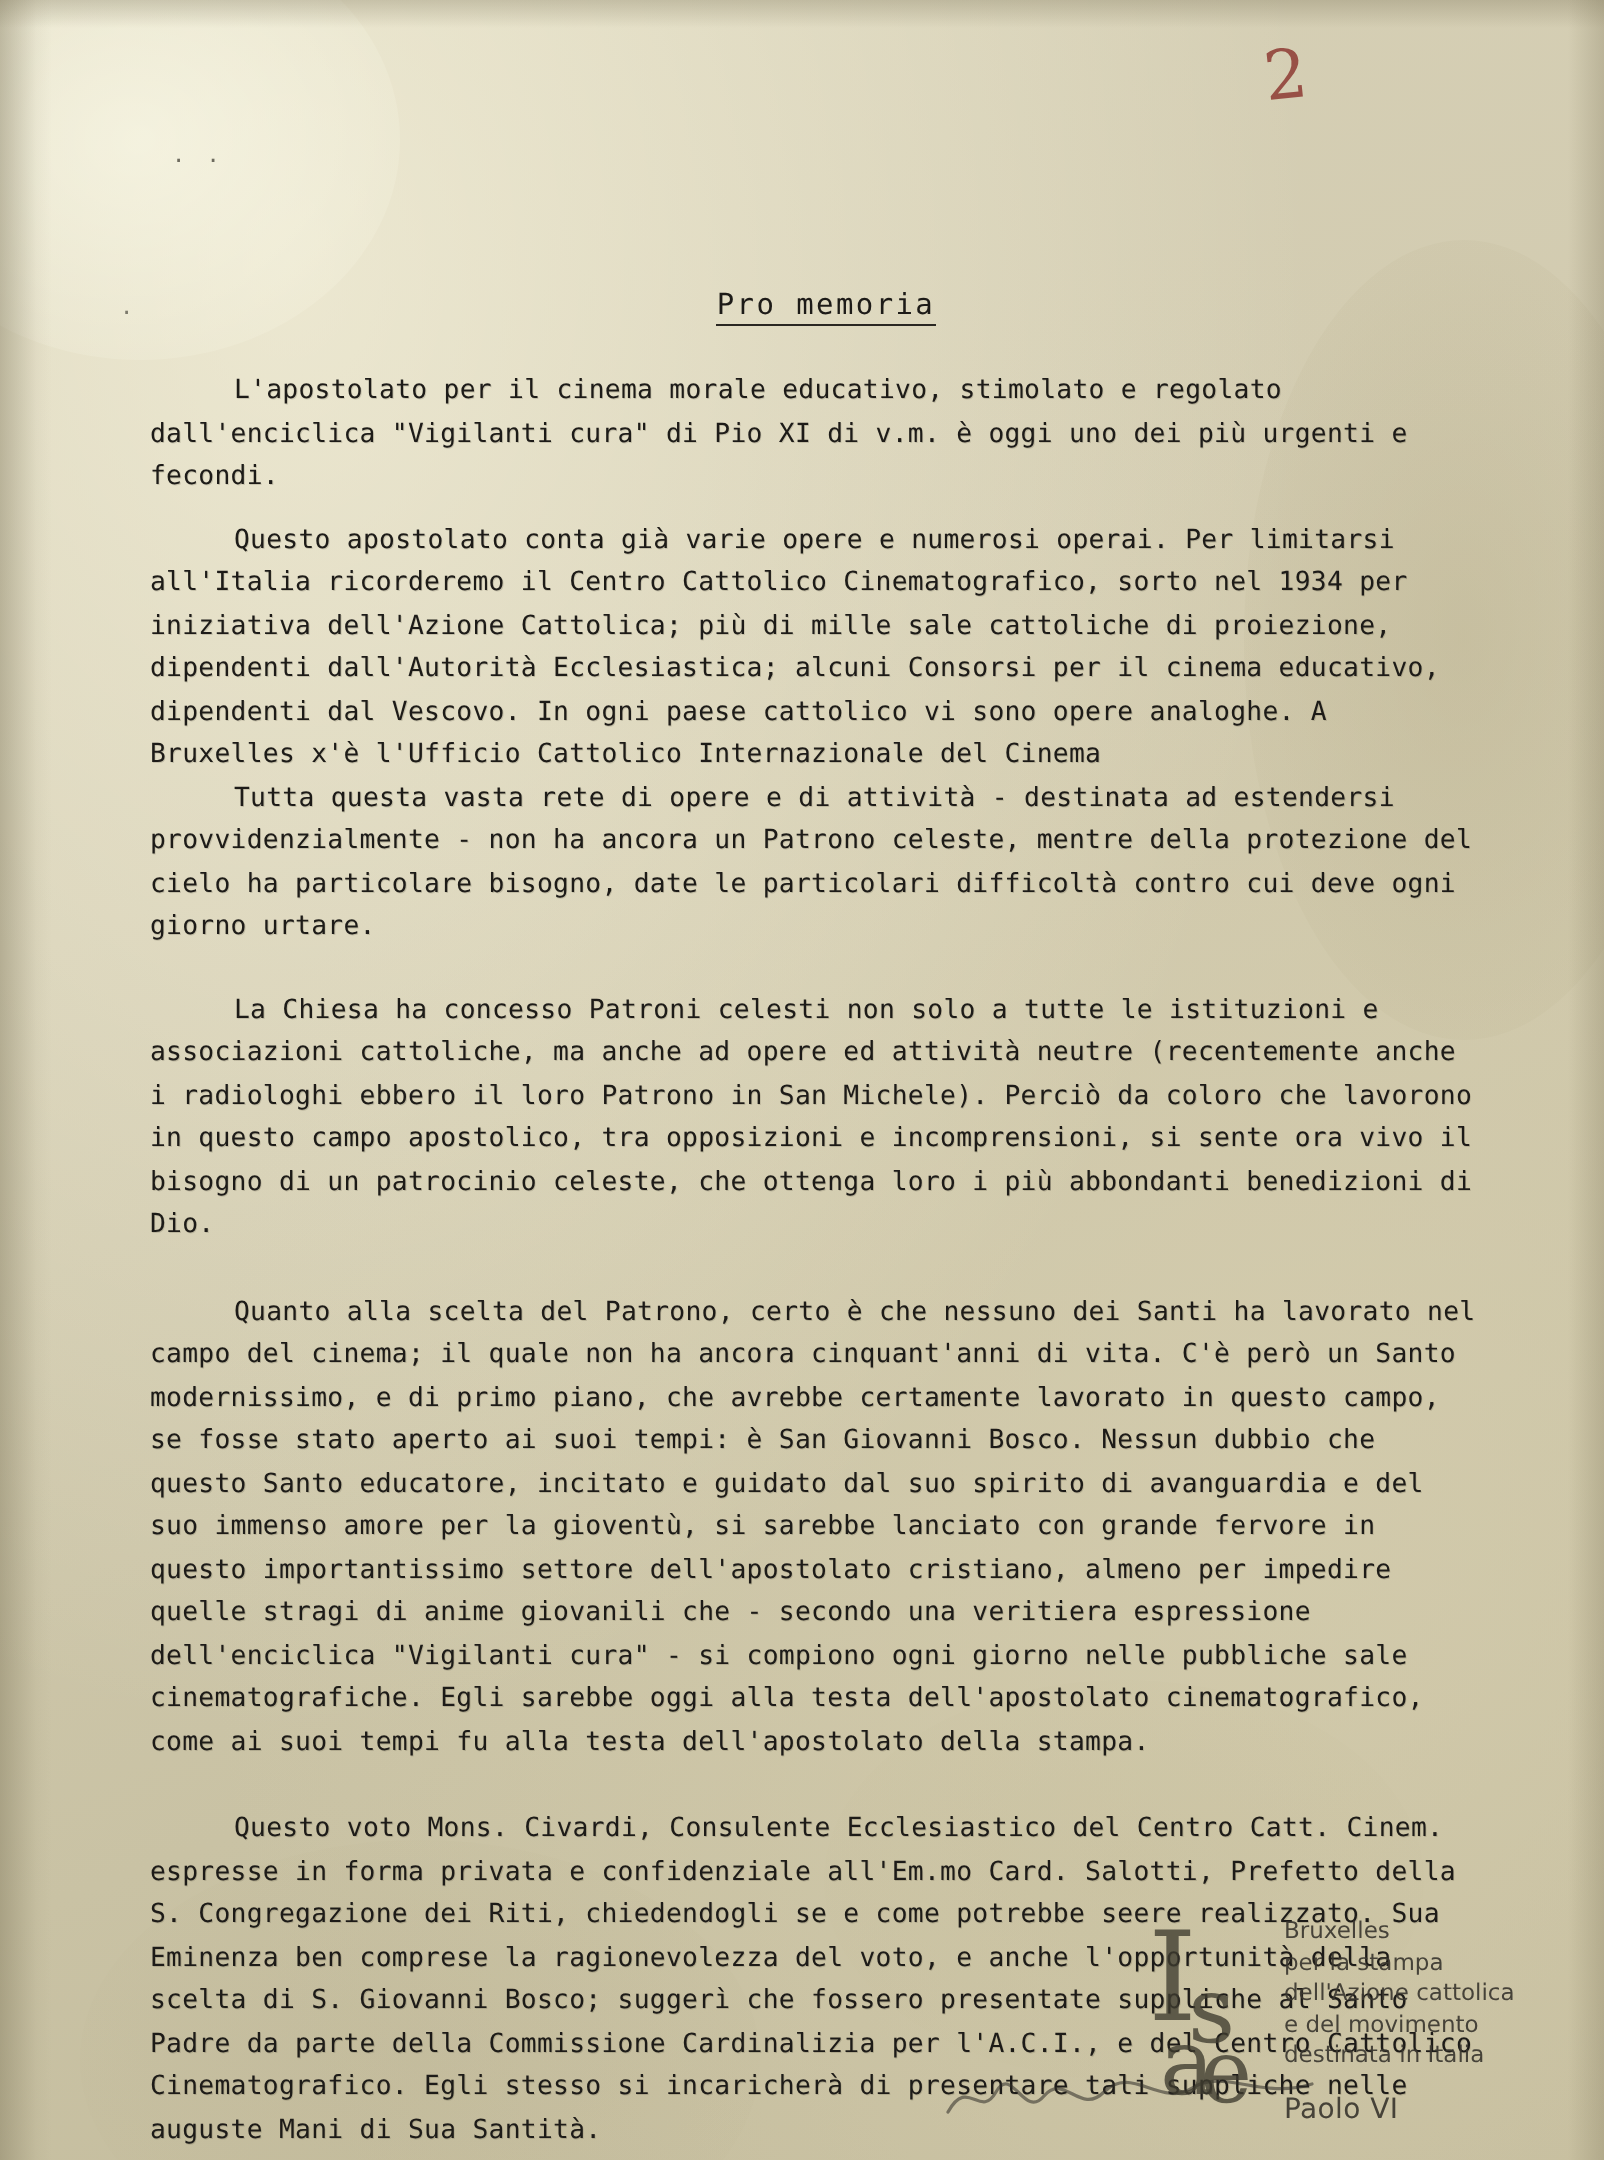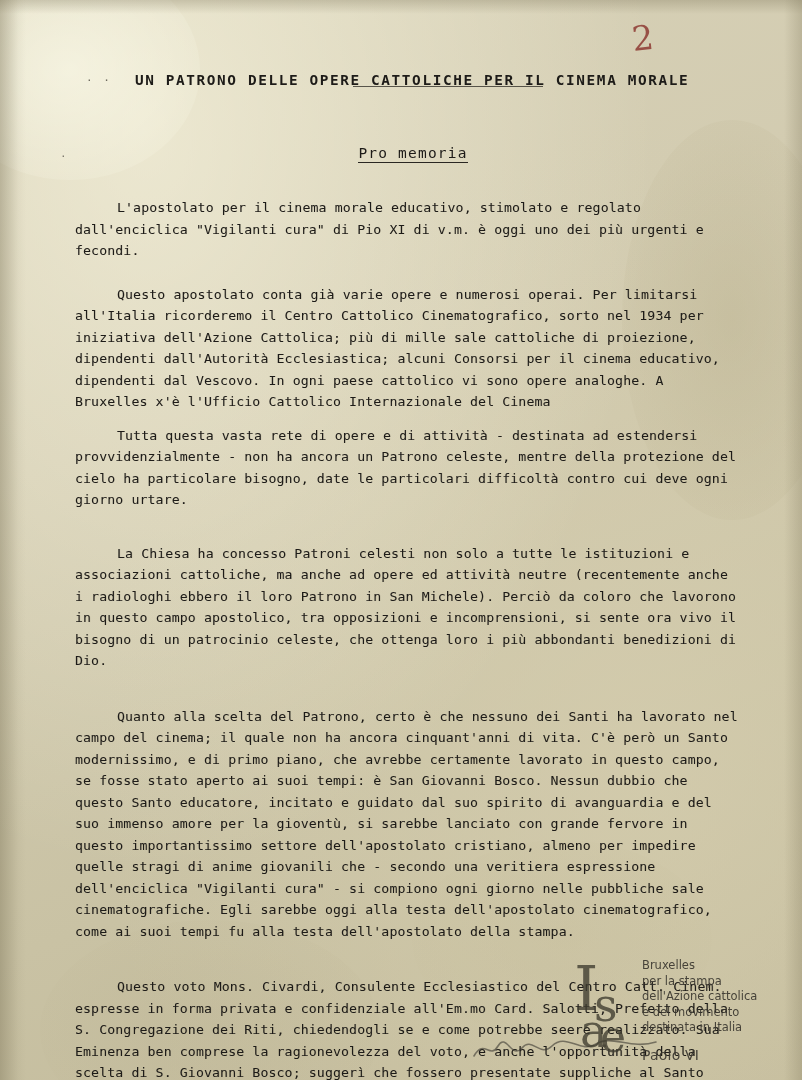--- a/index.html
+++ b/index.html
@@ -103,21 +103,21 @@
     width: 665px;
   }
   p {
     margin: 0 0 0 0;
     font-size: 13.15px;
     line-height: 21.5px;
     letter-spacing: 0.15px;
     text-align: left;
     white-space: pre-wrap;
   }
-  p.indent { text-indent: 42px; margin-top: 12px; }
+  p.indent { text-indent: 42px; }
   .gap-sm { height: 10px; }
   .gap-md { height: 20px; }
   .gap-lg { height: 22px; }
 
   
   .body p { text-shadow: 0.4px 0.4px 0 rgba(60,55,40,0.18); }
 
   
   .logo {
     position: absolute;
@@ -197,21 +197,20 @@
   <div class="stain d"></div>
   <div class="edge-left"></div>
   <div class="edge-top"></div>
   <div class="edge-right"></div>
 
   <div class="dots">· ·</div>
   <div class="dot2">·</div>
 
   <div class="page-number">2</div>
 
-  <div class="doc-title">UN PATRONO DELLE OPERE CATTOLICHE PER IL CINEMA MORALE</div>
 
   <div class="subtitle"><span>Pro memoria</span></div>
 
   <div class="body">
     <p class="indent">L'apostolato per il cinema morale educativo, stimolato e regolato
 dall'enciclica "Vigilanti cura" di Pio XI di v.m. è oggi uno dei più urgenti e fecondi.</p>
     <div class="gap-sm"></div>
     <p class="indent">Questo apostolato conta già varie opere e numerosi operai. Per limitarsi all'Italia ricorderemo il Centro Cattolico Cinematografico, sorto nel 1934 per iniziativa dell'Azione Cattolica; più di mille sale cattoliche di proiezione, dipendenti dall'Autorità Ecclesiastica; alcuni Consorsi per il cinema educativo, dipendenti dal Vescovo. In ogni paese cattolico vi sono opere analoghe. A Bruxelles x'è l'Ufficio Cattolico Internazionale del Cinema</p>
     <p class="indent">Tutta questa vasta rete di opere e di attività - destinata ad estendersi provvidenzialmente - non ha ancora un Patrono celeste, mentre della protezione del cielo ha particolare bisogno, date le particolari difficoltà contro cui deve ogni giorno urtare.</p>
     <div class="gap-md"></div>

